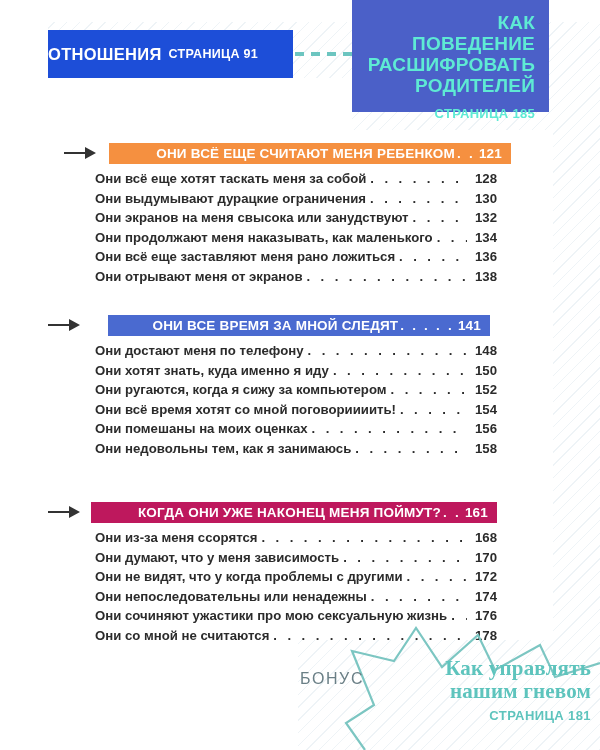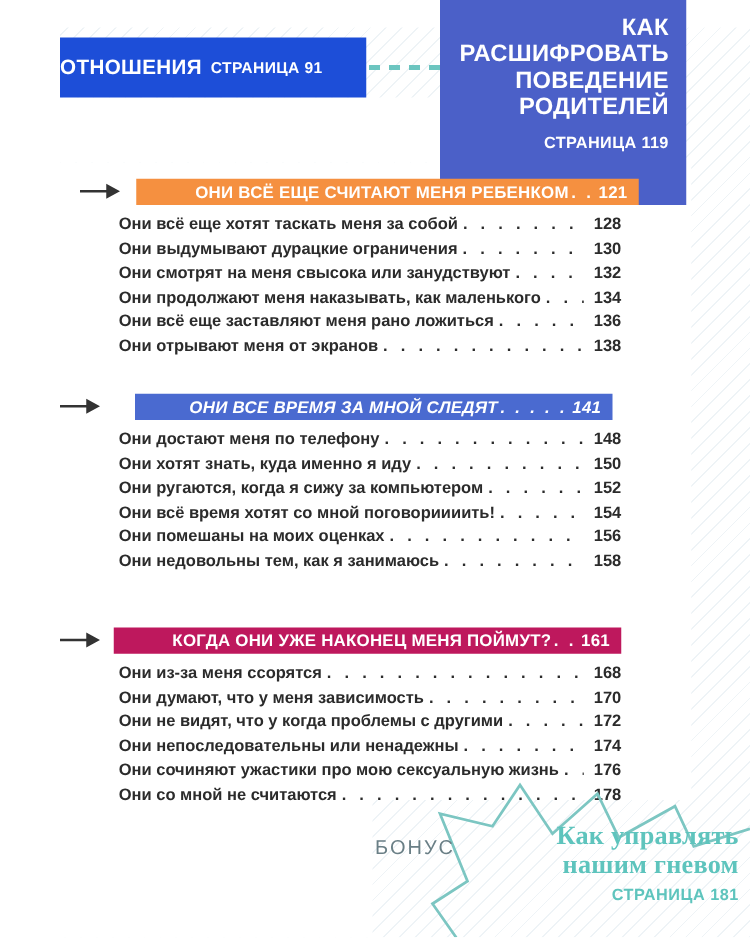--- a/index.html
+++ b/index.html
@@ -90,23 +90,23 @@
       rgba(255,255,255,0) 16px
     );
   }
 
   
   .blue-block {
     position: absolute;
     left: 352px;
     top: 0px;
     width: 197px;
-    height: 164px;
+    height: 112px;
     background: #4b60c8;
-    color: #ffffff;
+    color: #5eead4;
     box-sizing: border-box;
     padding: 12px 14px 10px 12px;
     text-align: right;
   }
   .blue-block .bl-line {
     font-size: 19px;
     font-weight: bold;
     line-height: 21px;
     letter-spacing: 0.2px;
   }
@@ -142,21 +142,21 @@
     justify-content: flex-end;
     box-sizing: border-box;
     padding-right: 9px;
     color: #ffffff;
     font-size: 13.5px;
     font-weight: bold;
     letter-spacing: 0.2px;
     white-space: nowrap;
   }
   .bar-orange { left: 93px;  width: 402px; background: #f59040; }
-  .bar-blue   { left: 108px; width: 382px; background: #4a6ad0; font-style: italic; }
+  .bar-blue   { left: 108px; width: 382px; background: #4a6ad0; }
   .bar-lime   { left: 91px;  width: 406px; background: #be185d; }
 
   .sec-bar .bar-leader { letter-spacing: 2.2px; padding: 0 2px; }
   .sec-bar .bar-page   { margin-left: 2px; }
 
   
   .entries {
     position: absolute;
     left: 95px;
     width: 402px;
@@ -247,24 +247,24 @@
 
   <div class="teal-tab">
     <span class="tab-title">ОТНОШЕНИЯ</span>
     <span class="tab-page">СТРАНИЦА 91</span>
   </div>
 
   <div class="dashes"></div>
 
   <div class="blue-block">
     <div class="bl-line">КАК</div>
+    <div class="bl-line">ПОВЕДЕНИЕ</div>
     <div class="bl-line">РАСШИФРОВАТЬ</div>
-    <div class="bl-line">ПОВЕДЕНИЕ</div>
     <div class="bl-line">РОДИТЕЛЕЙ</div>
-    <div class="bl-page">СТРАНИЦА 119</div>
+    <div class="bl-page">СТРАНИЦА 185</div>
   </div>
 
   <div class="section sec1">
     <div class="sec-head-row">
       <svg class="arrow-icon" viewBox="0 0 32 14">
         <path d="M0 6 L21 6 L21 1 L32 7 L21 13 L21 8 L0 8 Z" fill="#333333"></path>
       </svg>
       <div class="sec-bar bar-orange">
         <span>ОНИ ВСЁ ЕЩЕ СЧИТАЮТ МЕНЯ РЕБЕНКОМ</span>
         <span class="bar-leader">. .</span>
@@ -276,21 +276,21 @@
         <span class="e-title">Они всё еще хотят таскать меня за собой</span>
         <span class="e-dots">. . . . . . . . . . . . . . . . . . . . . . . . . . . . . . . . . . . . . . . . . . . . . . . . . . . .</span>
         <span class="e-page">128</span>
       </div>
       <div class="entry">
         <span class="e-title">Они выдумывают дурацкие ограничения</span>
         <span class="e-dots">. . . . . . . . . . . . . . . . . . . . . . . . . . . . . . . . . . . . . . . . . . . . . . . . . . . .</span>
         <span class="e-page">130</span>
       </div>
       <div class="entry">
-        <span class="e-title">Они смотрят на меня свысока или занудствуют</span>
+        <span class="e-title">Они экранов на меня свысока или занудствуют</span>
         <span class="e-dots">. . . . . . . . . . . . . . . . . . . . . . . . . . . . . . . . . . . . . . . . . . . . . . . . . . . .</span>
         <span class="e-page">132</span>
       </div>
       <div class="entry">
         <span class="e-title">Они продолжают меня наказывать, как маленького</span>
         <span class="e-dots">. . . . . . . . . . . . . . . . . . . . . . . . . . . . . . . . . . . . . . . . . . . . . . . . . . . .</span>
         <span class="e-page">134</span>
       </div>
       <div class="entry">
         <span class="e-title">Они всё еще заставляют меня рано ложиться</span>

